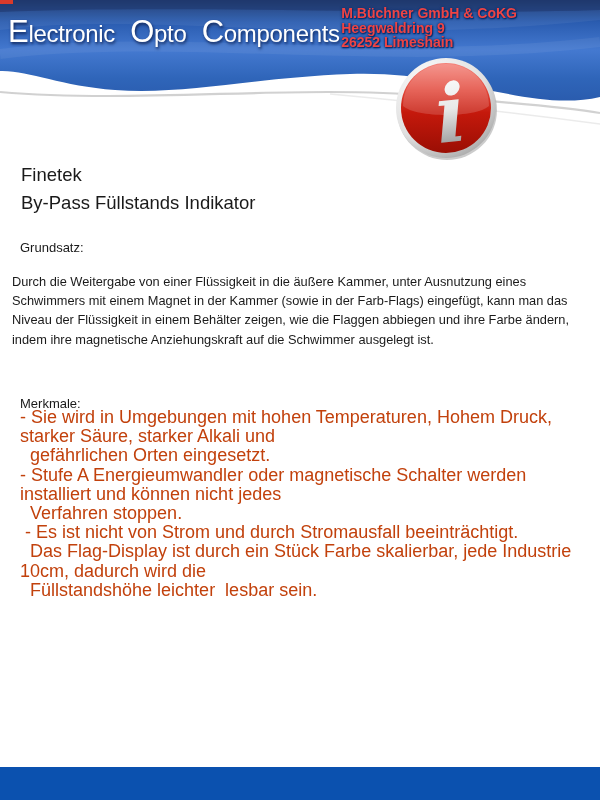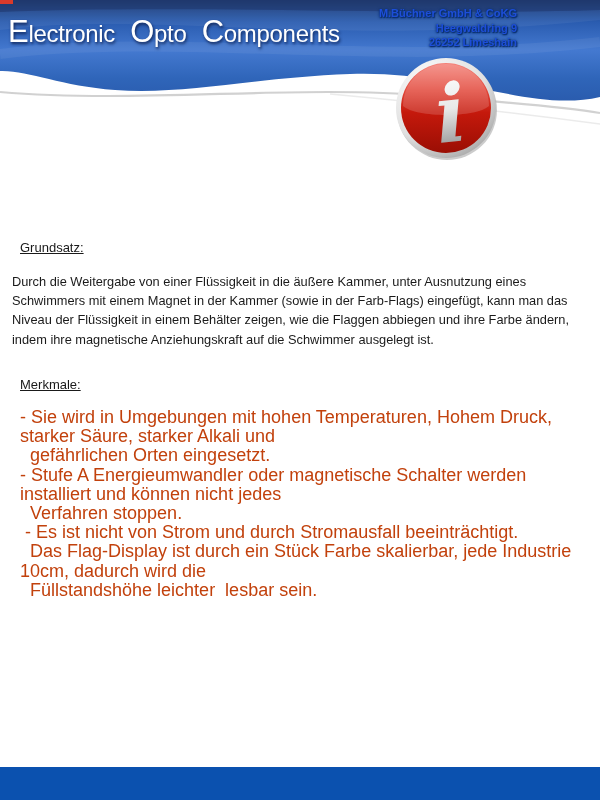--- a/index.html
+++ b/index.html
@@ -7,30 +7,30 @@
   .page{position:absolute;left:0;top:0;width:524px;height:800px;background:#ffffff}
 
   
   .banner-svg{position:absolute;top:0;left:0;display:block}
   .corner-mark{position:absolute;left:0;top:0;width:13px;height:4px;background:#d93a2b}
   .brand{position:absolute;left:8px;top:14px;color:#ffffff;white-space:nowrap;
          text-shadow:1px 2px 3px rgba(8,25,70,0.85);letter-spacing:-0.3px}
   .brand .word{margin-right:11px}
   .brand .cap{font-size:31px;font-weight:400}
   .brand .rest{font-size:24px;font-weight:400}
-  .company{position:absolute;right:7px;top:6px;text-align:right;color:#1d4ed8;font-weight:bold;
-           font-size:11px;line-height:14.5px;
+  .company{position:absolute;right:7px;top:6px;color:#ef4444;font-weight:bold;
+           font-size:14px;line-height:14.5px;
            text-shadow:0 1px 2px #0a2f6e,0 0 3px #0a2f6e,1px 1px 1px #0a2f6e}
   .logo{position:absolute;left:394px;top:56px;width:104px;height:104px}
 
   
   .title{position:absolute;left:21px;top:161px;font-size:18.5px;line-height:28px;color:#1a1a1a}
-  .sec-heading{position:absolute;left:20px;font-size:13px;color:#1a1a1a;text-decoration:underline}
+  .sec-heading{position:absolute;left:20px;font-size:13px;color:#1a1a1a;}
   .h-grundsatz{top:240px}
-  .h-merkmale{top:377px}
+  .h-merkmale{top:396px}
   .para{position:absolute;left:12px;top:272px;width:578px;font-size:12.8px;line-height:19.2px;
         color:#1a1a1a;white-space:pre-wrap}
   .list{position:absolute;left:20px;top:408px;width:578px;font-size:18px;line-height:19.2px;color:#c2410c}
   .li{white-space:pre-wrap}
 
   
   .footer{position:absolute;left:0;bottom:0;width:600px;height:33px;background:#0b51af;
           color:#ffffff;font-weight:bold;font-size:20px;line-height:33px;padding-left:7px;
           box-sizing:border-box;white-space:pre;overflow:hidden}
 </style>
@@ -90,20 +90,24 @@
         <stop offset="1" stop-color="#7f7f7f"></stop>
       </linearGradient>
     </defs>
     <circle cx="53" cy="54" r="50" fill="#9a9a9a" opacity="0.5"></circle>
     <circle cx="52" cy="52" r="50" fill="url(#ringG)"></circle>
     <circle cx="52" cy="52" r="45" fill="url(#redG)"></circle>
     <path d="M9,50 C22,62 82,62 95,50 C95,26 76,8 52,8 C28,8 9,26 9,50 Z" fill="#ffffff" opacity="0.16"></path>
     <text x="56" y="86" text-anchor="middle" font-family="DejaVu Serif, serif" font-style="italic" font-weight="bold" font-size="80" fill="url(#silverG)" transform="rotate(-6 52 52)">i</text>
   </svg>
 
+  <div class="title">
+    <div>Finetek</div>
+    <div>By-Pass Füllstands Indikator</div>
+  </div>
 
   <div class="sec-heading h-grundsatz">Grundsatz:</div>
   <div class="para">Durch die Weitergabe von einer Flüssigkeit in die äußere Kammer, unter Ausnutzung eines
 Schwimmers mit einem Magnet in der Kammer (sowie in der Farb-Flags) eingefügt, kann man das
 Niveau der Flüssigkeit in einem Behälter zeigen, wie die Flaggen abbiegen und ihre Farbe ändern,
 indem ihre magnetische Anziehungskraft auf die Schwimmer ausgelegt ist.</div>
 
   <div class="sec-heading h-merkmale">Merkmale:</div>
   <div class="list">
     <div class="li">- Sie wird in Umgebungen mit hohen Temperaturen, Hohem Druck, starker Säure, starker Alkali und

